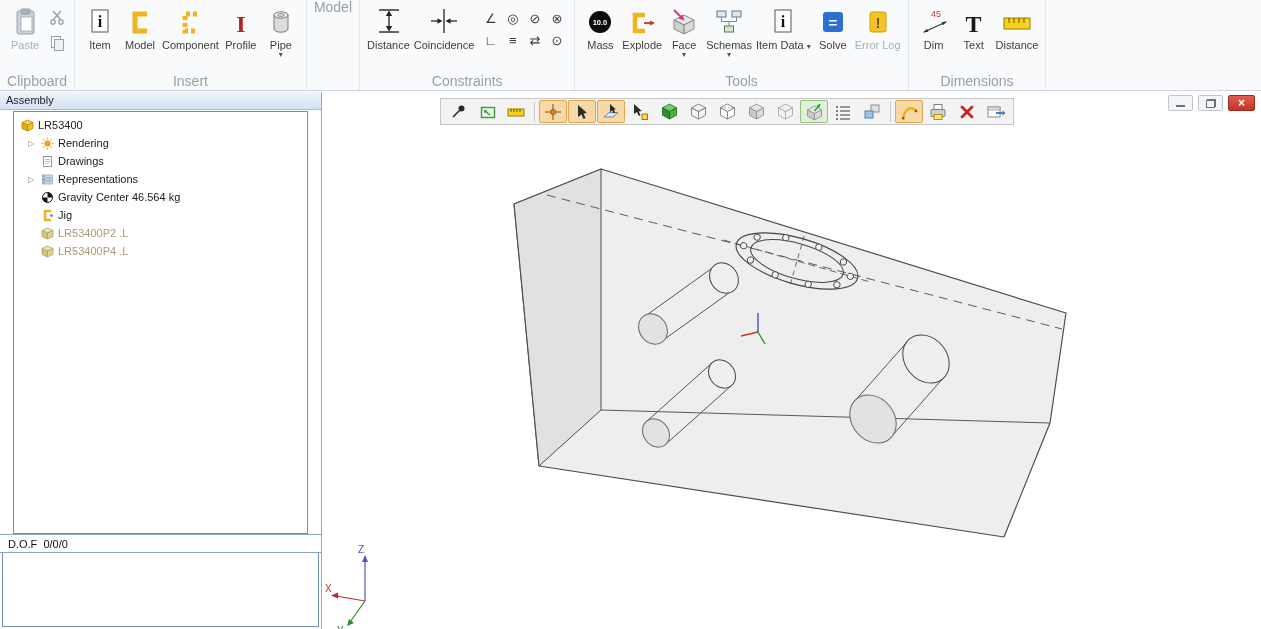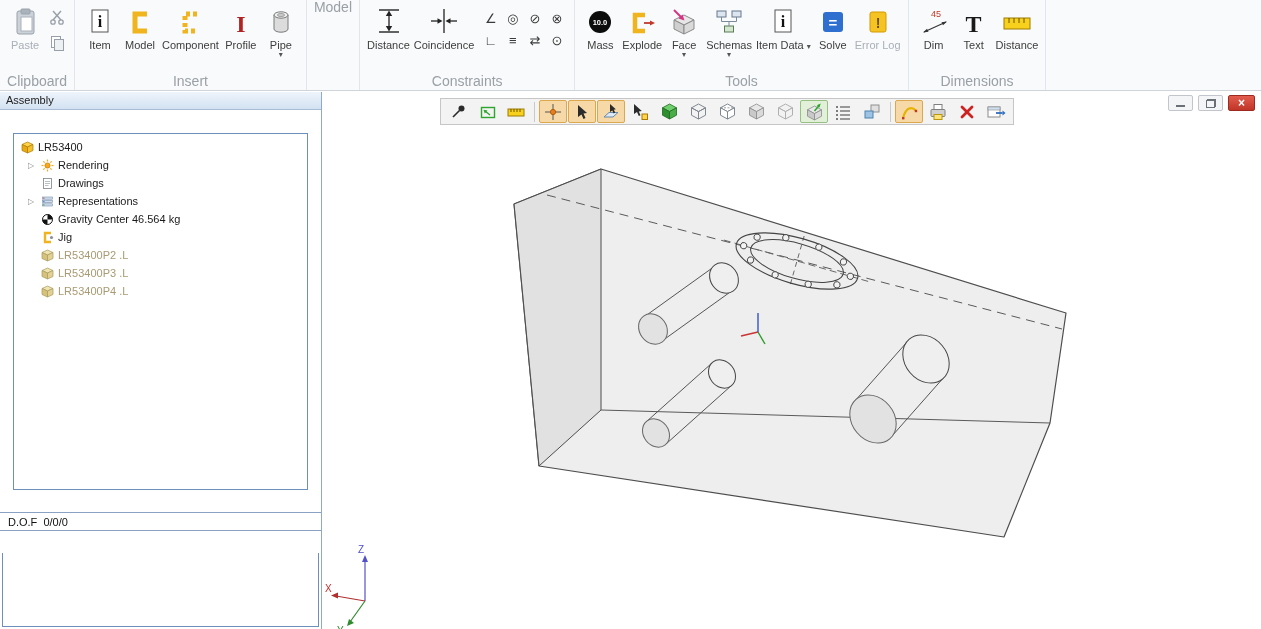--- a/index.html
+++ b/index.html
@@ -25,21 +25,21 @@
   .disabled .rtx { color:#a8afb7; }
   .serifI { font-family:"Liberation Serif", serif; font-weight:bold; font-size:24px; color:#b22222; line-height:26px; }
   .serifT { font-family:"Liberation Serif", serif; font-weight:bold; font-size:24px; color:#1a1a1a; line-height:26px; }
   .minicol { display:flex; flex-direction:column; gap:5px; padding:6px 2px 0; }
   .minib { width:20px; height:20px; display:flex; align-items:center; justify-content:center; border-radius:2px; }
   .cgrid { display:grid; grid-template-columns:repeat(4,21px); grid-auto-rows:21px; gap:1px; padding:7px 2px 0 4px; }
   .cmini { display:flex; align-items:center; justify-content:center; font-size:13px; color:#3a3a3a; border-radius:2px; }
 
   
   .left { position:absolute; left:0; top:92px; width:322px; height:537px; background:#fff;
-    border-right:1px solid #8ea9c9; display:flex; flex-direction:column;gap:22px; }
+    border-right:1px solid #8ea9c9; display:flex; flex-direction:column; }
   .lhead { height:18px; background:linear-gradient(#eef4fb,#d3e2f2); border-bottom:1px solid #a9bcd4;
     font-size:11px; color:#222; padding:2px 6px; }
   .tree { flex:1; border:1px solid #6d8fbc; margin:1px 13px 0; background:#fff; padding-top:4px; overflow:hidden; }
   .trow { display:flex; align-items:center; height:18px; padding-left:6px; font-size:11px; color:#1a1a1a; gap:4px; }
   .trow.child { padding-left:12px; }
   .exp { width:10px; font-size:8px; color:#8d8d8d; text-align:center; flex:0 0 10px; }
   .ticon { width:14px; height:14px; display:flex; align-items:center; justify-content:center; flex:0 0 14px; }
   .tlab { white-space:nowrap; }
   .part .tlab { color:#a89a72; }
   .dofbar { height:19px; border-top:1px solid #8aa3c4; border-bottom:1px solid #8aa3c4;
@@ -397,31 +397,20 @@
     <div class="trow child part">
       <span class="exp"></span>
       <span class="ticon">
         <svg width="13" height="13">
             <polygon points="6.5,1 12,3.5 6.5,6 1,3.5" fill="#efe3b0" stroke="#a89a5e" stroke-width="0.7"></polygon>
             <polygon points="1,3.5 6.5,6 6.5,12 1,9.5" fill="#d6c27a" stroke="#a89a5e" stroke-width="0.7"></polygon>
             <polygon points="12,3.5 6.5,6 6.5,12 12,9.5" fill="#e3d193" stroke="#a89a5e" stroke-width="0.7"></polygon>
           </svg>
       </span>
       <span class="tlab">LR53400P2 .L</span>
-    </div>
-    <div class="trow child part">
-      <span class="exp"></span>
-      <span class="ticon">
-        <svg width="13" height="13">
-            <polygon points="6.5,1 12,3.5 6.5,6 1,3.5" fill="#efe3b0" stroke="#a89a5e" stroke-width="0.7"></polygon>
-            <polygon points="1,3.5 6.5,6 6.5,12 1,9.5" fill="#d6c27a" stroke="#a89a5e" stroke-width="0.7"></polygon>
-            <polygon points="12,3.5 6.5,6 6.5,12 12,9.5" fill="#e3d193" stroke="#a89a5e" stroke-width="0.7"></polygon>
-          </svg>
-      </span>
-      <span class="tlab">LR53400P3 .L</span>
     </div>
     <div class="trow child part">
       <span class="exp"></span>
       <span class="ticon">
         <svg width="13" height="13">
             <polygon points="6.5,1 12,3.5 6.5,6 1,3.5" fill="#efe3b0" stroke="#a89a5e" stroke-width="0.7"></polygon>
             <polygon points="1,3.5 6.5,6 6.5,12 1,9.5" fill="#d6c27a" stroke="#a89a5e" stroke-width="0.7"></polygon>
             <polygon points="12,3.5 6.5,6 6.5,12 12,9.5" fill="#e3d193" stroke="#a89a5e" stroke-width="0.7"></polygon>
           </svg>
       </span>

